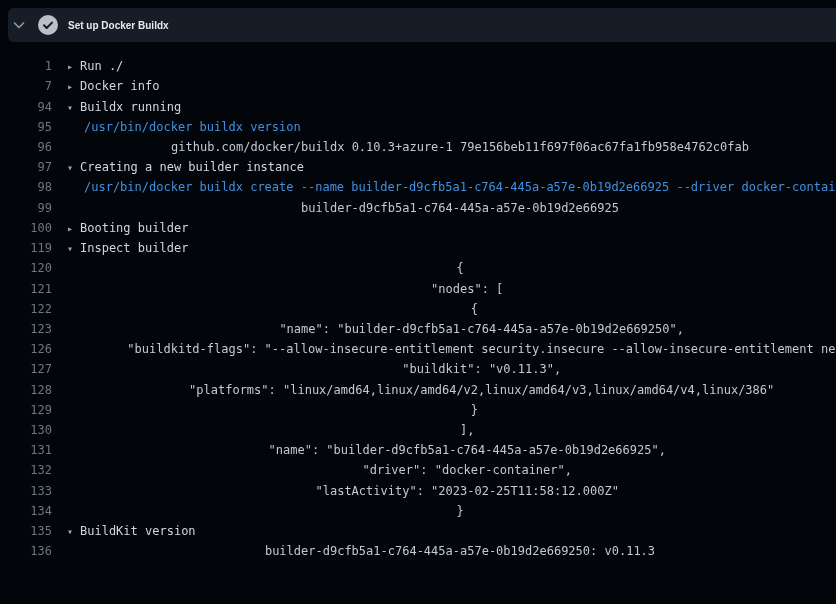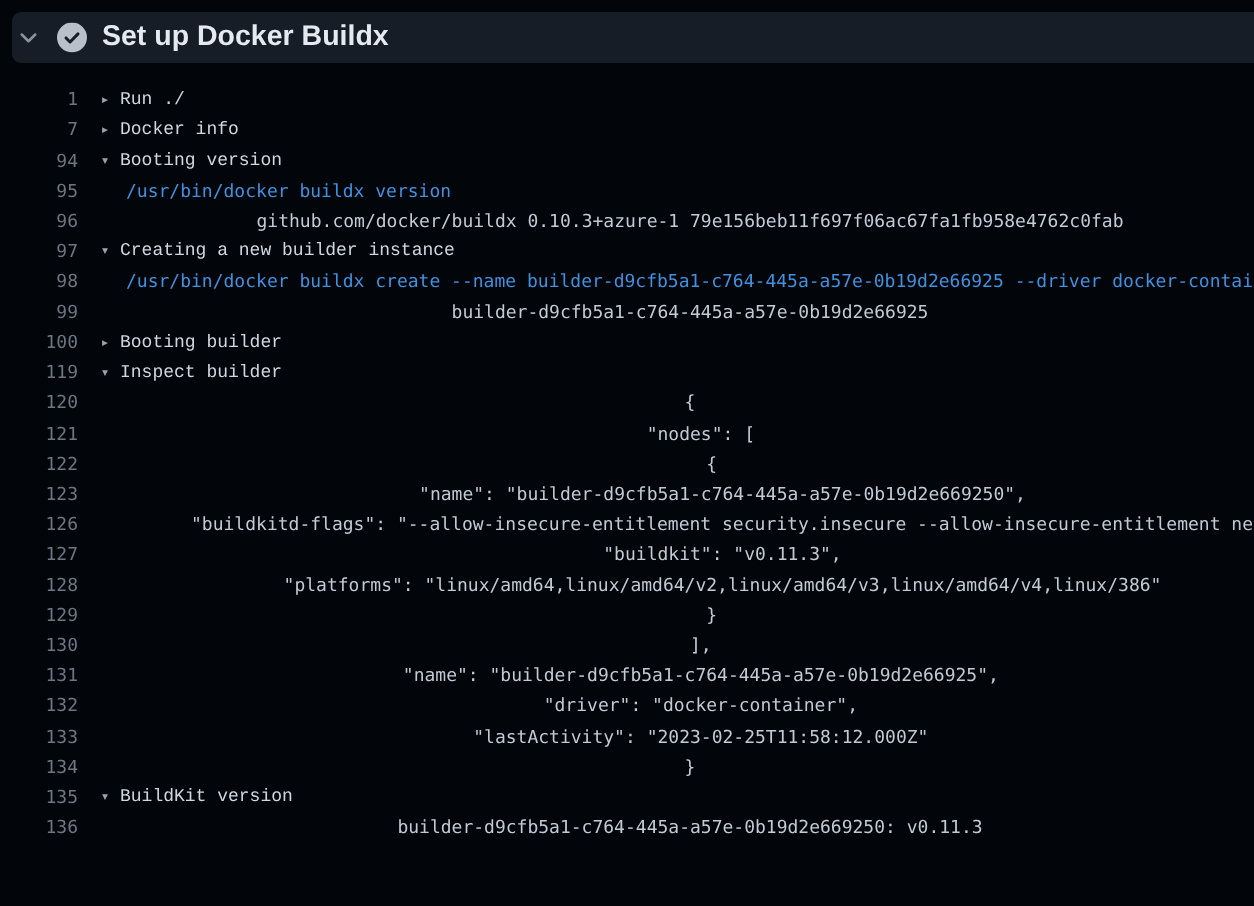--- a/index.html
+++ b/index.html
@@ -27,21 +27,21 @@
     border-radius:6px 0 0 6px;
     display:flex;align-items:center;
     padding-left:3px;
     cursor:pointer;
   }
   .chev{width:16px;height:16px;display:block;flex:none;}
   .check-wrap{margin-left:11px;width:20px;height:20px;flex:none;display:block;}
   .step-title{
     margin-left:10px;
     font-family:"Liberation Sans","DejaVu Sans",sans-serif;
-    font-size:19px;font-weight:600;
+    font-size:10px;font-weight:600;
     color:var(--title_text);
     white-space:nowrap;
   }
   .log{
     position:absolute;left:0;top:42px;right:0;bottom:0;
     padding-top:14px;
     overflow:hidden;
   }
   .line{
     display:flex;
@@ -50,21 +50,21 @@
     font-size:12px;
     white-space:pre;
   }
   .ln{
     flex:none;width:52px;
     text-align:right;
     color:var(--line_number);
     cursor:pointer;
   }
   .lc{flex:1;overflow:hidden;white-space:pre;}
-  .lc.group{padding-left:15px;color:var(--group_text);font-family:Liberation Mono, monospace;}
+  .lc.group{padding-left:15px;color:var(--group_text);}
   .lc.output{padding-left:32px;color:var(--output_text);text-align:center;}
   .lc.command{padding-left:32px;color:var(--command_blue);}
   .arrow{
     display:inline-block;width:13px;
     font-size:10px;color:var(--arrow_gray);
   }
   .line.grp{cursor:pointer;}
 </style>
 </head>
 <body>
@@ -76,21 +76,21 @@
   <svg class="check-wrap" viewBox="0 0 20 20">
     <circle cx="10" cy="10" r="10" fill="var(--check_circle)"></circle>
     <path d="M6 10.3 L8.7 13 L14 7.6" fill="none" stroke="var(--header_bg)" stroke-width="2" stroke-linecap="round" stroke-linejoin="round"></path>
   </svg>
   <span class="step-title">Set up Docker Buildx</span>
 </div>
 
 <div class="log" id="log">
     <div class="line grp"><span class="ln">1</span><span class="lc group"><span class="arrow">▸</span><span>Run ./</span></span></div>
     <div class="line grp"><span class="ln">7</span><span class="lc group"><span class="arrow">▸</span><span>Docker info</span></span></div>
-    <div class="line grp"><span class="ln">94</span><span class="lc group"><span class="arrow">▾</span><span>Booting version</span></span></div>
+    <div class="line grp"><span class="ln">94</span><span class="lc group"><span class="arrow">▾</span><span>Buildx running</span></span></div>
     <div class="line"><span class="ln">95</span><span class="lc command">/usr/bin/docker buildx version</span></div>
     <div class="line"><span class="ln">96</span><span class="lc output">github.com/docker/buildx 0.10.3+azure-1 79e156beb11f697f06ac67fa1fb958e4762c0fab</span></div>
     <div class="line grp"><span class="ln">97</span><span class="lc group"><span class="arrow">▾</span><span>Creating a new builder instance</span></span></div>
     <div class="line"><span class="ln">98</span><span class="lc command">/usr/bin/docker buildx create --name builder-d9cfb5a1-c764-445a-a57e-0b19d2e66925 --driver docker-container</span></div>
     <div class="line"><span class="ln">99</span><span class="lc output">builder-d9cfb5a1-c764-445a-a57e-0b19d2e66925</span></div>
     <div class="line grp"><span class="ln">100</span><span class="lc group"><span class="arrow">▸</span><span>Booting builder</span></span></div>
     <div class="line grp"><span class="ln">119</span><span class="lc group"><span class="arrow">▾</span><span>Inspect builder</span></span></div>
     <div class="line"><span class="ln">120</span><span class="lc output">{</span></div>
     <div class="line"><span class="ln">121</span><span class="lc output">  "nodes": [</span></div>
     <div class="line"><span class="ln">122</span><span class="lc output">    {</span></div>

